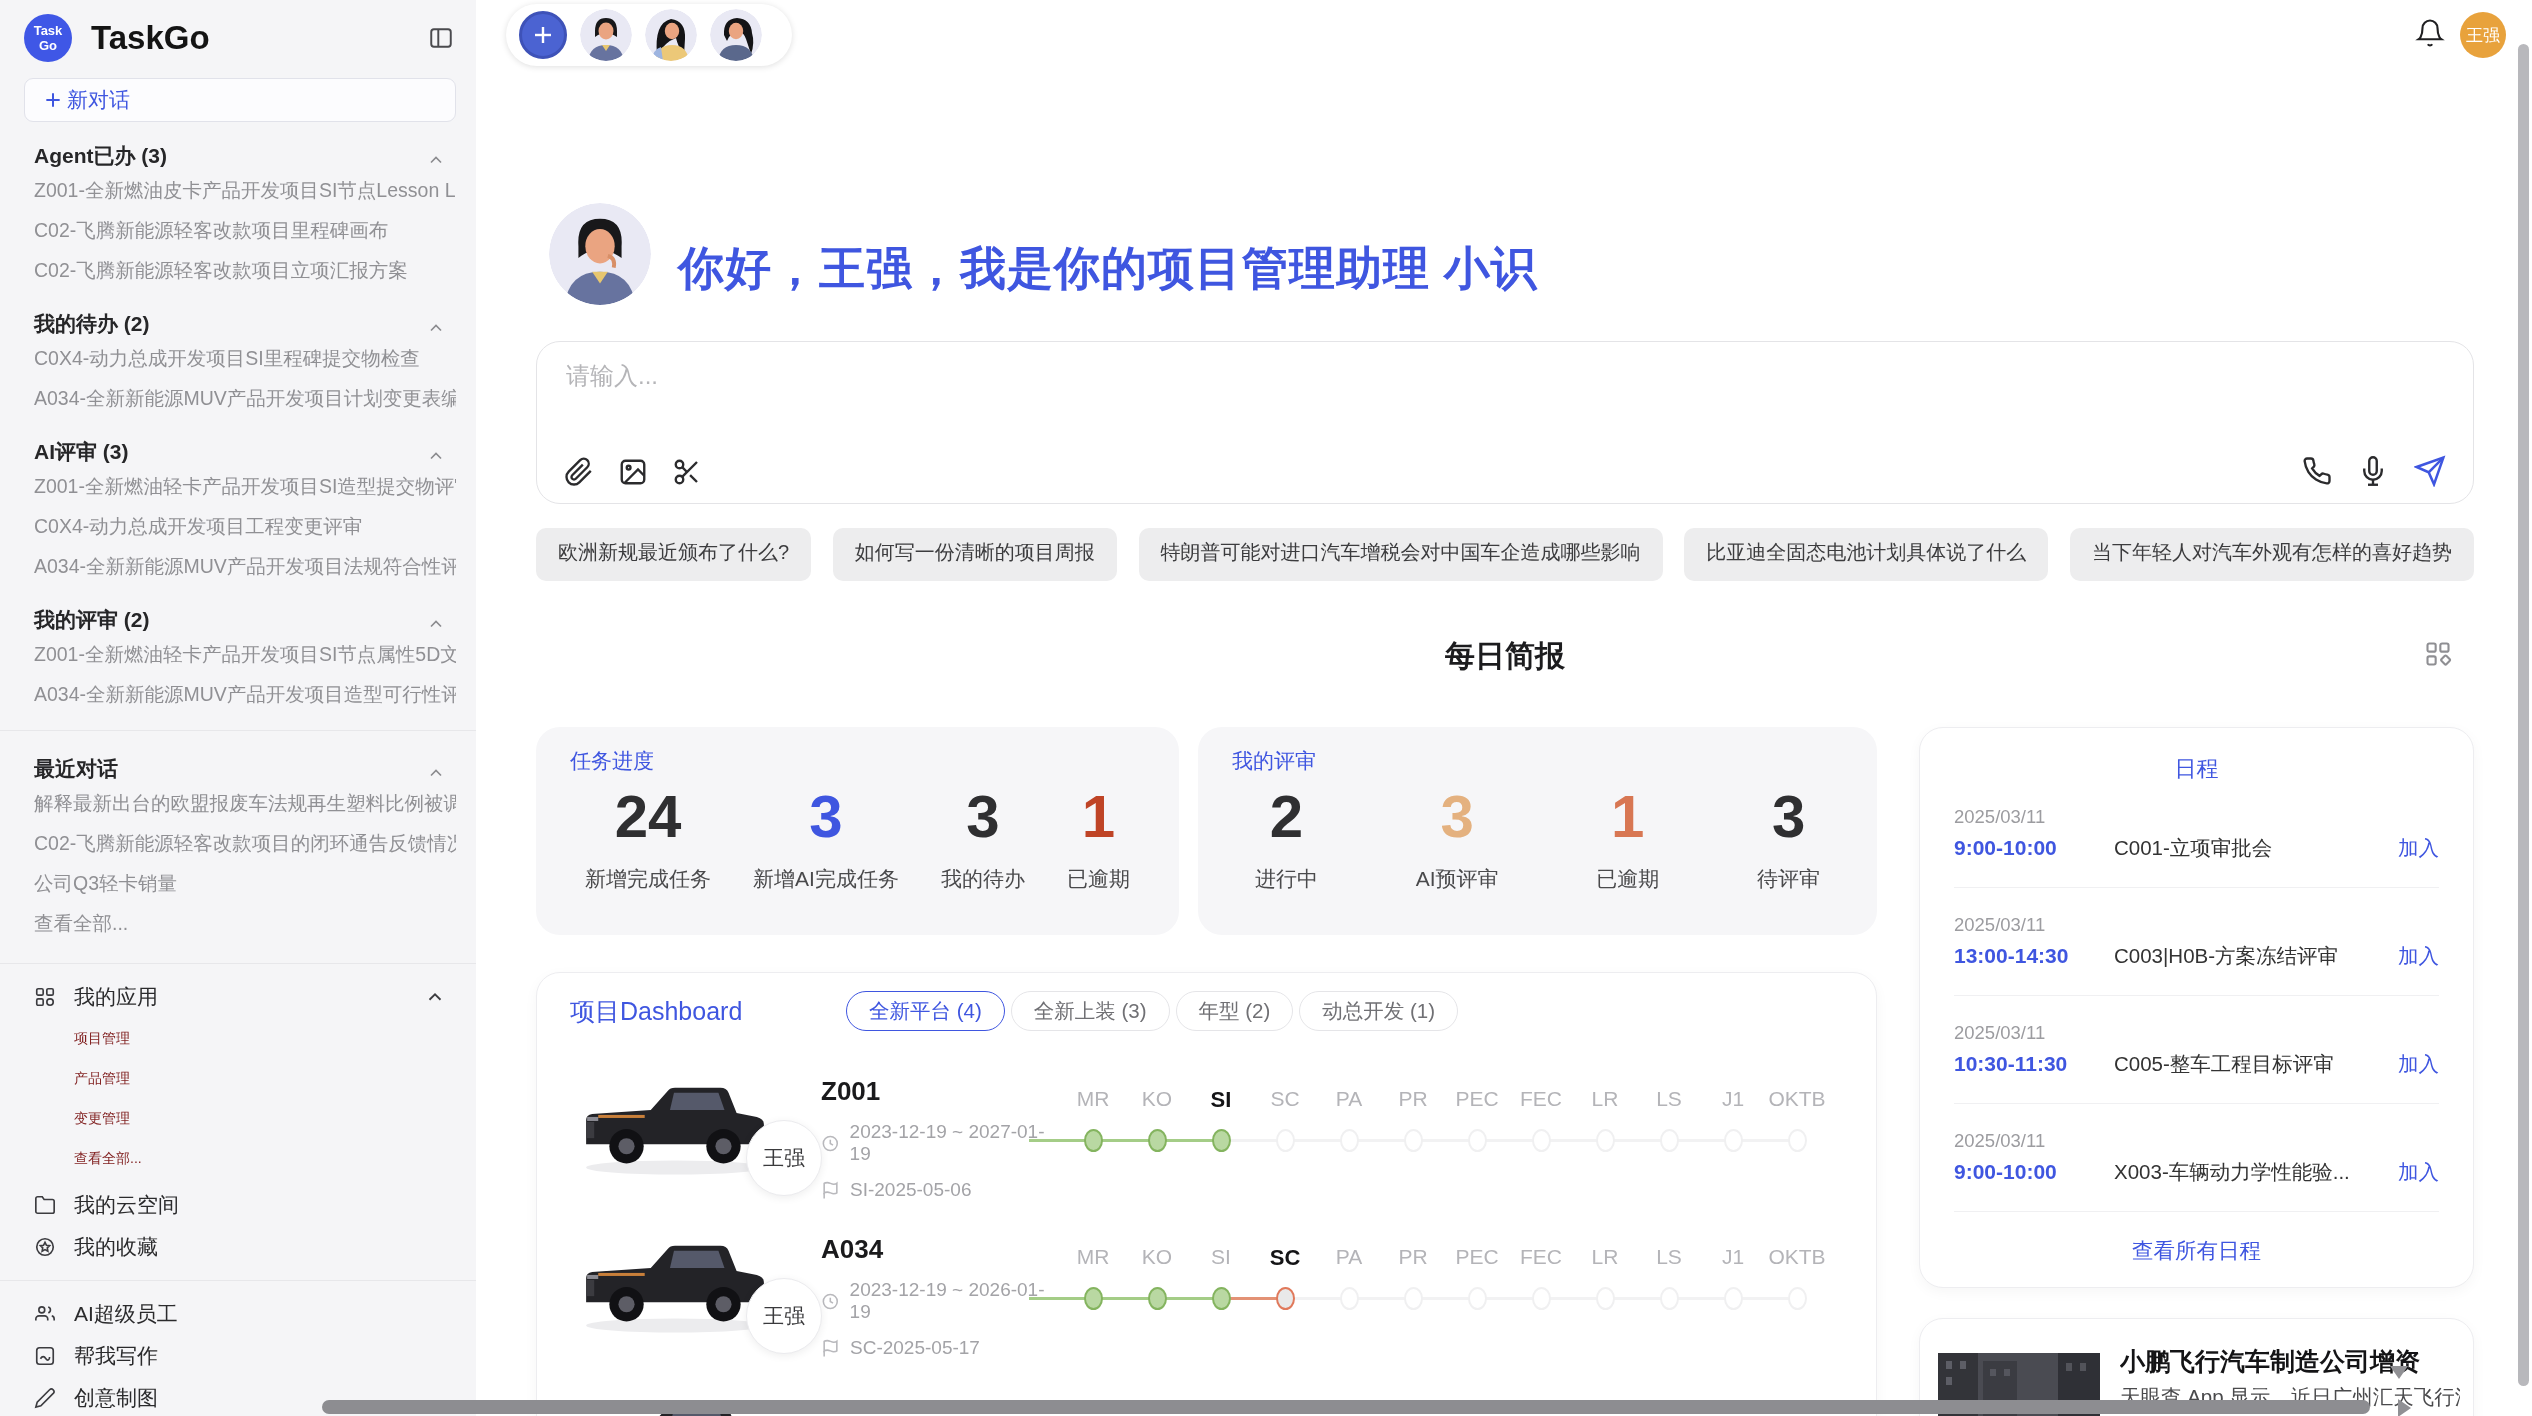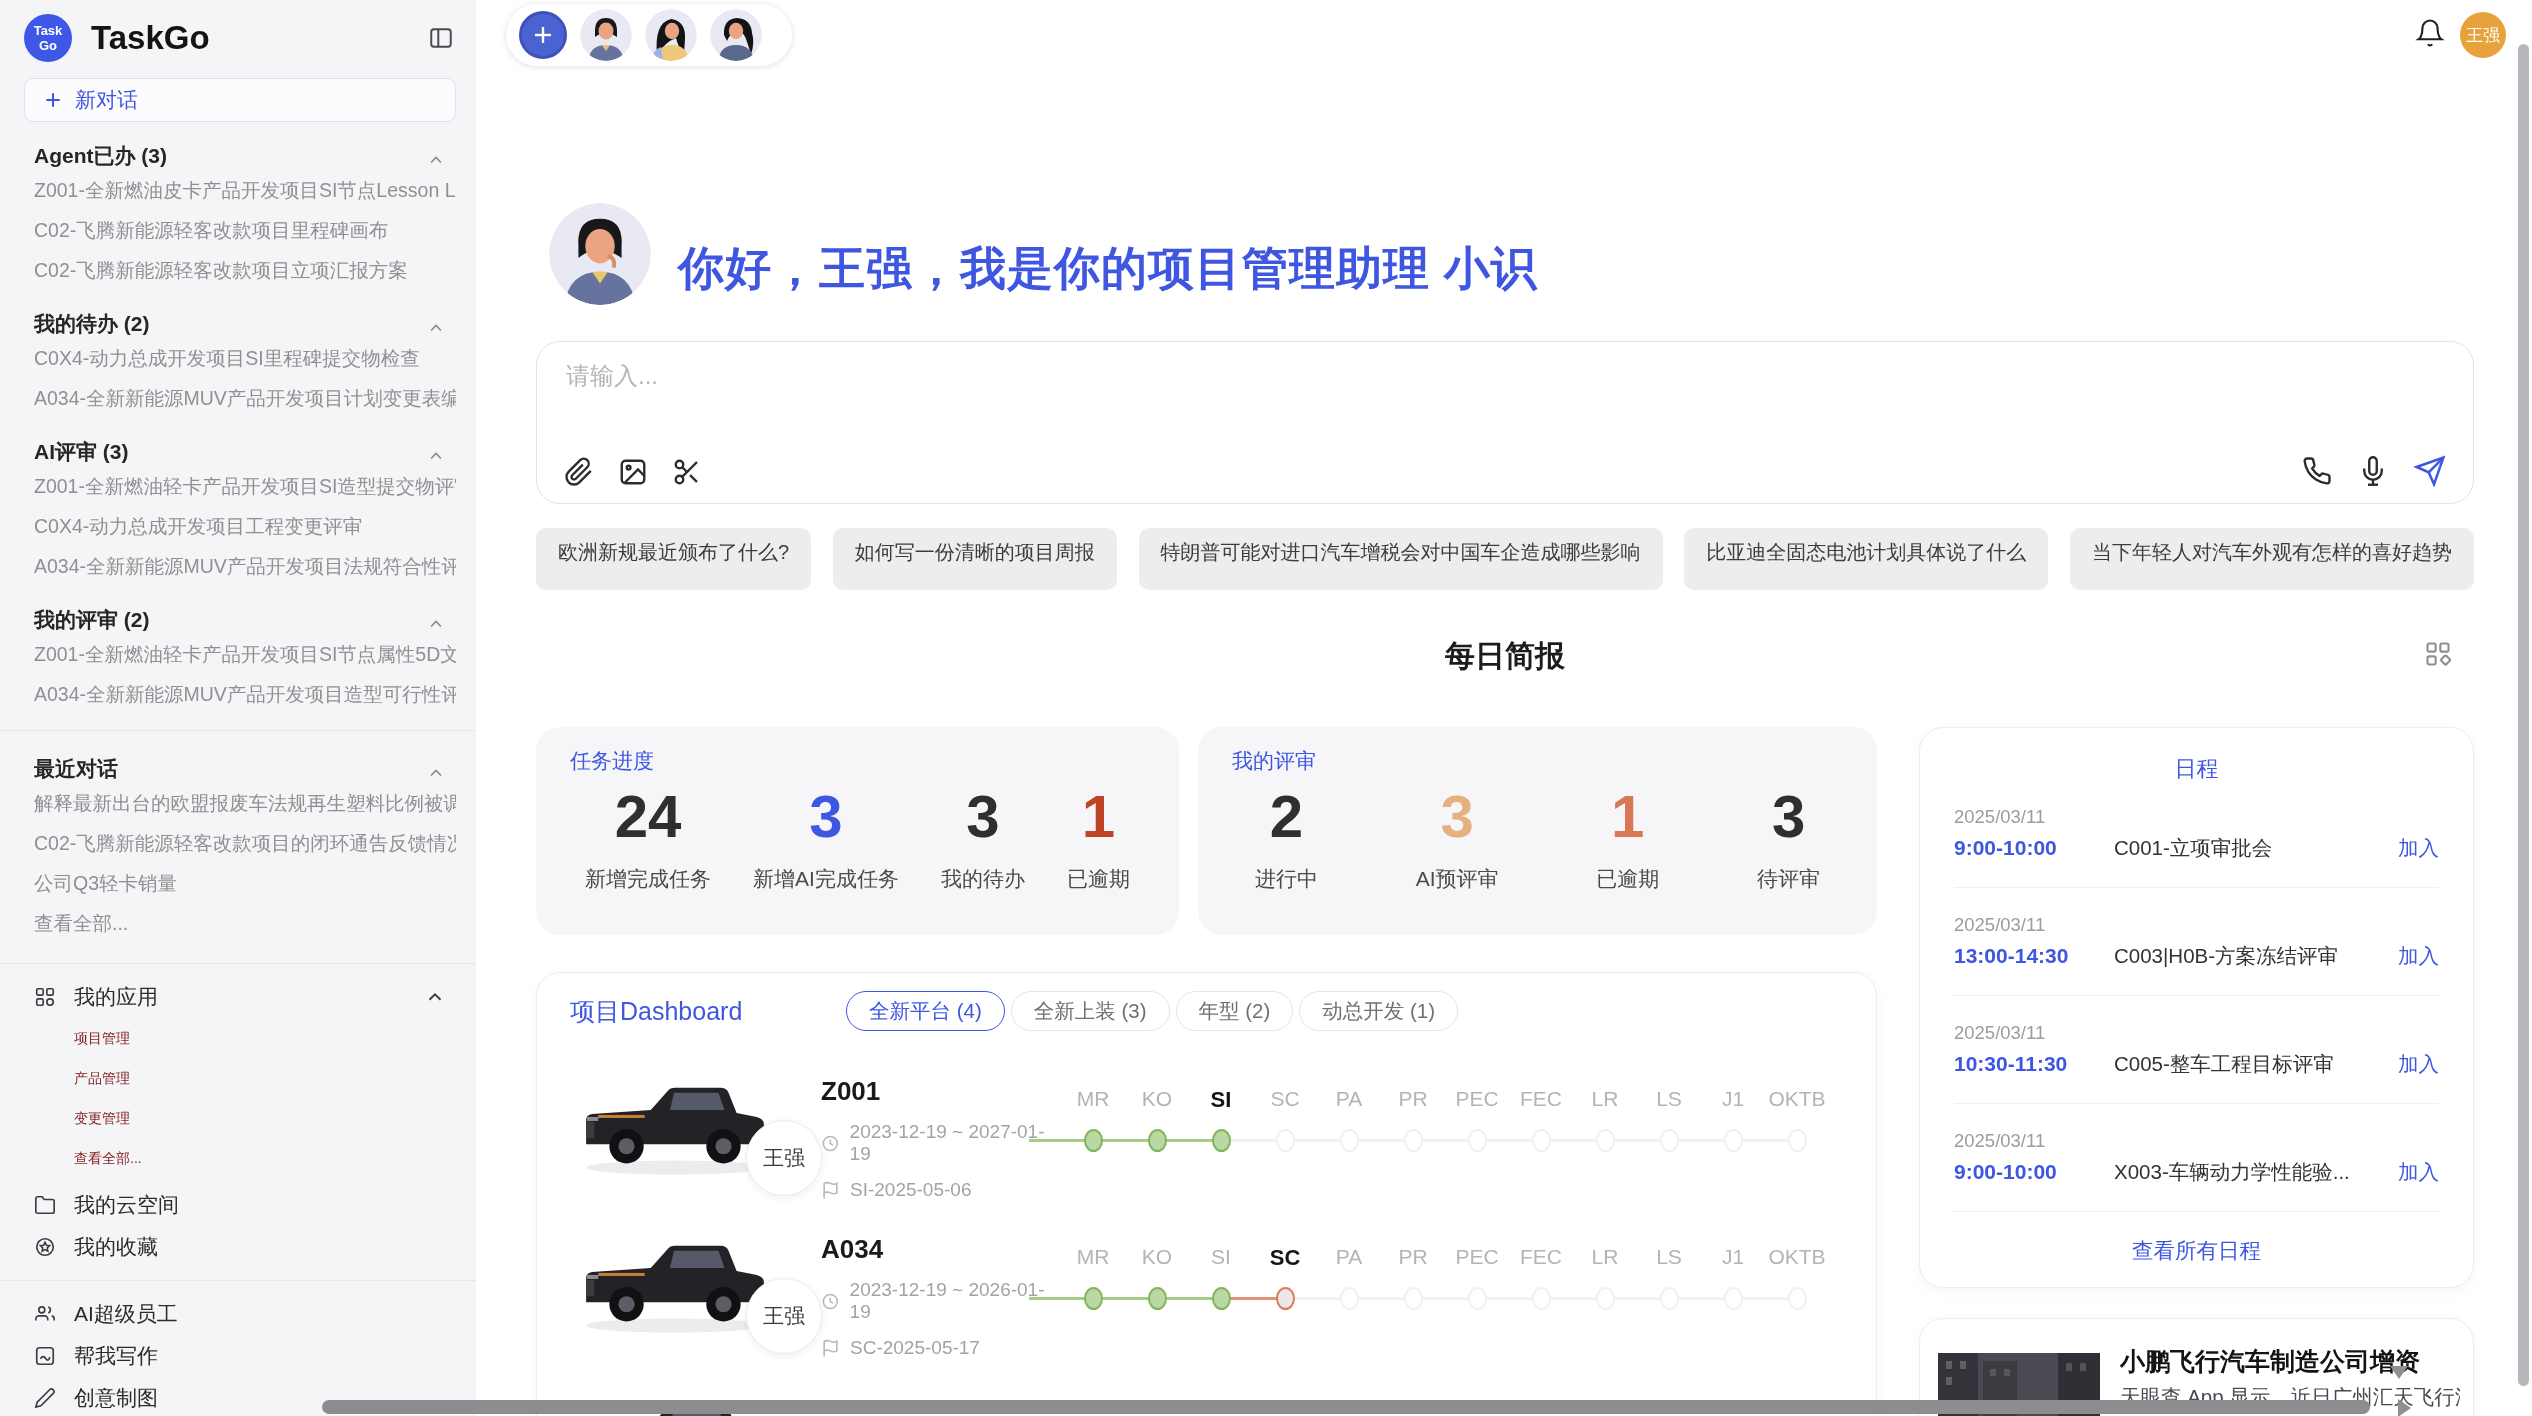--- a/index.html
+++ b/index.html
@@ -6,21 +6,21 @@
   .canvas{position:relative;width:2532px;height:1416px;font-family:"Liberation Sans","DejaVu Sans",sans-serif;background:#fff;overflow:hidden;}
   svg{display:block}
 
   
   .sidebar{position:absolute;left:0;top:0;width:476px;height:1416px;background:#f5f5f7;overflow:hidden;}
   .sb-inner{padding:10px 20px 0 24px;}
   .sb-logo-row{display:flex;align-items:center;height:56px;position:relative;}
   .sb-logo{width:48px;height:48px;border-radius:50%;background:var(--logoBlue);color:#fff;display:flex;flex-direction:column;align-items:center;justify-content:center;font-size:13px;font-weight:700;line-height:15px;}
   .sb-title{font-size:33px;font-weight:700;color:#141414;margin-left:19px;}
   .sb-collapse{position:absolute;right:2px;top:15px;width:26px;height:26px;color:#4a4a4e;cursor:pointer;}
-  .sb-new-chat{margin-top:12px;width:432px;height:44px;box-sizing:border-box;border:1.5px solid #e1e2ea;background:#fcfcfe;border-radius:9px;display:flex;align-items:center;gap:12px;padding:0 18px;font-size:21px;color:var(--accent);font-weight:500;cursor:pointer;font-family:inherit;}
+  .sb-new-chat{margin-top:12px;width:432px;height:44px;box-sizing:border-box;border:1.5px solid #e1e2ea;background:#fcfcfe;border-radius:9px;display:flex;align-items:center;gap:4px;padding:0 18px;font-size:21px;color:var(--accent);font-weight:500;cursor:pointer;font-family:inherit;}
   .sb-header{height:40px;margin-top:8px;display:flex;align-items:flex-end;font-size:21px;color:#262628;font-weight:600;position:relative;padding-left:10px;cursor:pointer;}
   .chev{position:absolute;right:10px;width:20px;height:20px;color:#8a8a8e;}
   .sb-item{height:40px;line-height:40px;font-size:19.5px;color:#909094;white-space:nowrap;overflow:hidden;padding-left:10px;cursor:pointer;}
   .sb-div{height:1px;background:#e7e7ea;margin:16px -20px 0 -24px;}
   .sb-row{display:flex;align-items:center;gap:18px;padding-left:10px;font-size:21px;color:#2b2b2d;height:42px;cursor:pointer;position:relative;}
   .sb-row svg{width:22px;height:22px;color:#3c3c40;flex:0 0 auto;}
   .sb-sub{height:40px;line-height:40px;padding-left:50px;font-size:14px;color:#7f1d1d;cursor:pointer;white-space:nowrap;overflow:hidden;}
 
   
   .topbar-pill{position:absolute;left:506px;top:4px;width:286px;height:62px;background:#fff;border-radius:31px;box-shadow:0 1px 6px rgba(0,0,0,.13);display:flex;align-items:center;gap:13px;padding:0 10px 0 13px;box-sizing:border-box;}
@@ -38,21 +38,21 @@
   .composer{position:absolute;left:536px;top:341px;width:1938px;height:163px;box-sizing:border-box;border:1.5px solid #e4e4e7;border-radius:24px;background:#fff;}
   .composer textarea{position:absolute;left:27px;top:16px;width:1880px;height:62px;border:none;outline:none;resize:none;font-size:24px;color:#333;font-family:inherit;background:transparent;}
   .composer textarea::placeholder{color:#b5b5b8;}
   .comp-left{position:absolute;left:27px;bottom:16px;display:flex;gap:24px;}
   .comp-right{position:absolute;right:27px;bottom:16px;display:flex;gap:26px;align-items:center;}
   .comp-icon{width:30px;height:30px;color:#2b2b2d;cursor:pointer;}
   .comp-icon.send{color:var(--accent);width:32px;height:32px;}
 
   
   .chips{position:absolute;left:536px;top:528px;width:1938px;display:flex;gap:20px;justify-content:space-between;overflow:hidden;}
-  .chip{height:62px;line-height:49px;background:#ededee;border-radius:10px;padding:0 22px;font-size:20px;color:#3c3c3e;white-space:nowrap;cursor:pointer;}
+  .chip{height:53px;line-height:49px;background:#ededee;border-radius:10px;padding:0 22px;font-size:20px;color:#3c3c3e;white-space:nowrap;cursor:pointer;}
 
   
   .brief-title{position:absolute;left:536px;top:636px;width:1938px;text-align:center;font-size:30px;font-weight:700;color:#1c1c1e;}
   .brief-grid{position:absolute;left:2424px;top:640px;width:28px;height:28px;color:#8f8f93;cursor:pointer;}
   .stat-card{position:absolute;top:727px;height:208px;background:#f6f6f8;border-radius:24px;box-sizing:border-box;}
   .stat-card .sc-title{position:absolute;left:34px;top:20px;font-size:21px;color:var(--accent);}
   .stat-row{position:absolute;left:0;right:0;top:55px;display:flex;justify-content:space-around;}
   .stat{text-align:center;}
   .stat-val{font-size:60px;line-height:1.15;font-weight:600;color:#2f2f31;}
   .v-blue{color:var(--accent);} .v-red{color:var(--red);} .v-tan{color:var(--tan);} .v-salmon{color:var(--salmon);}

